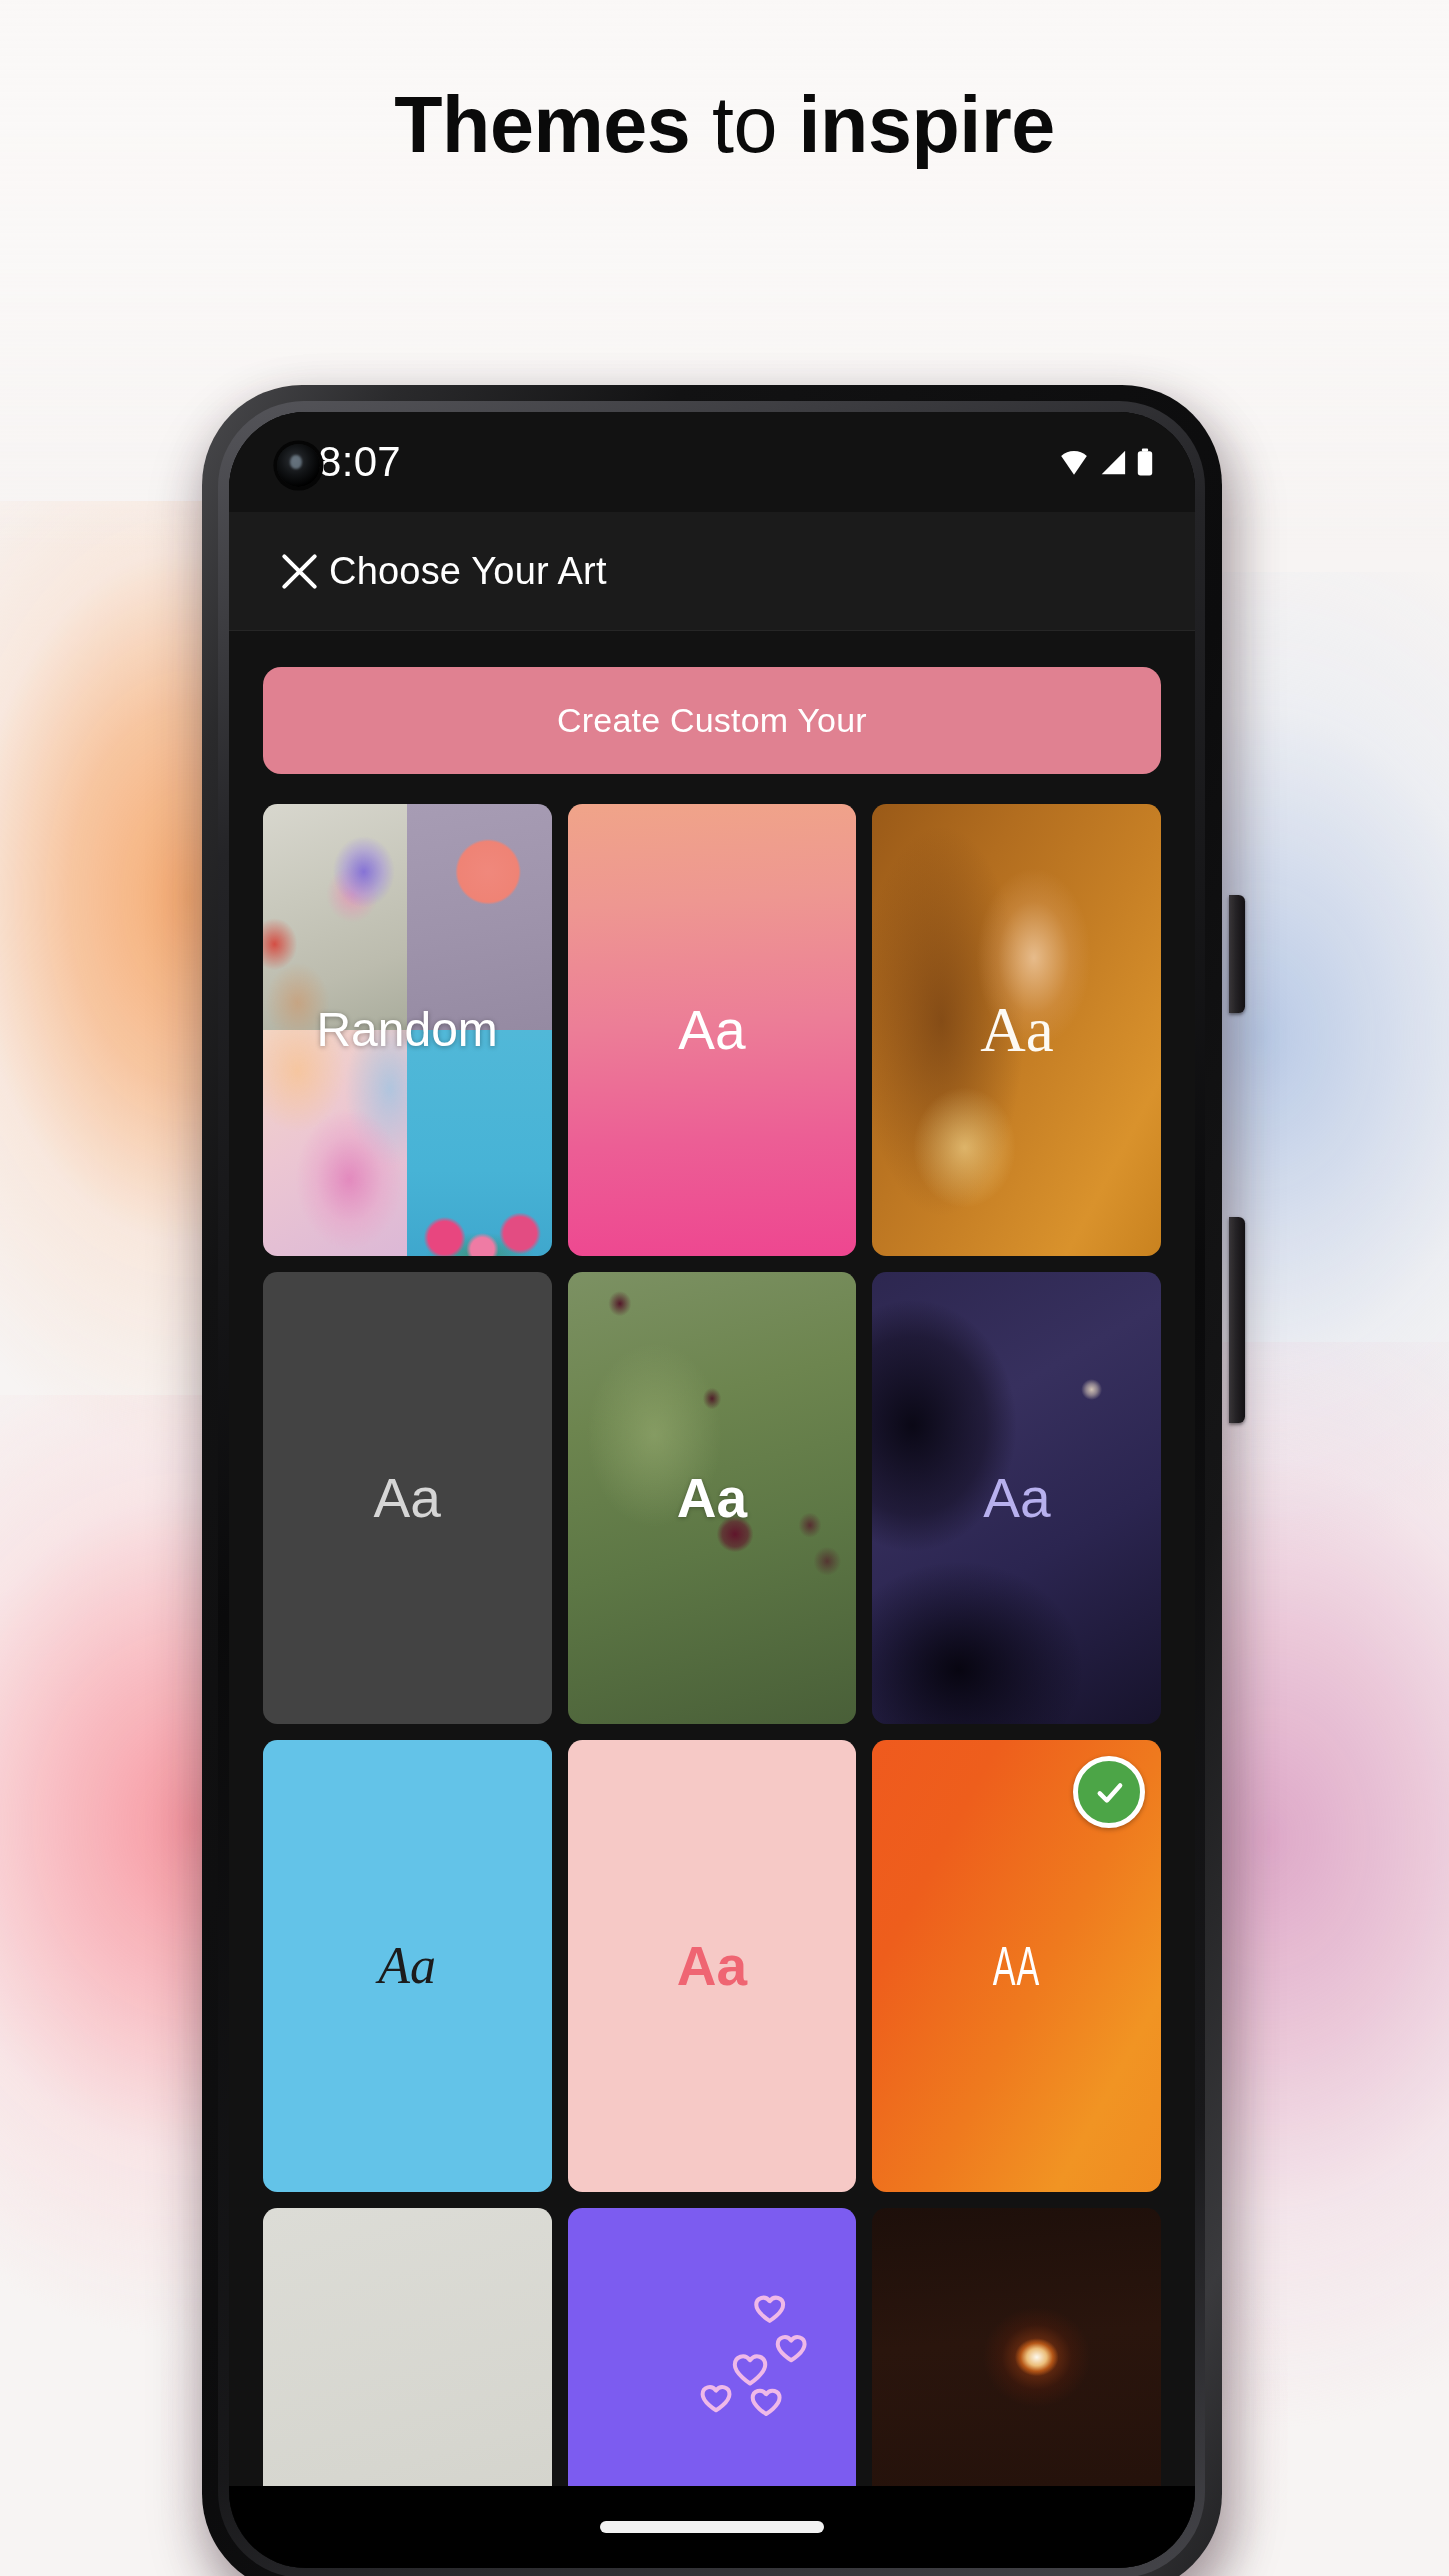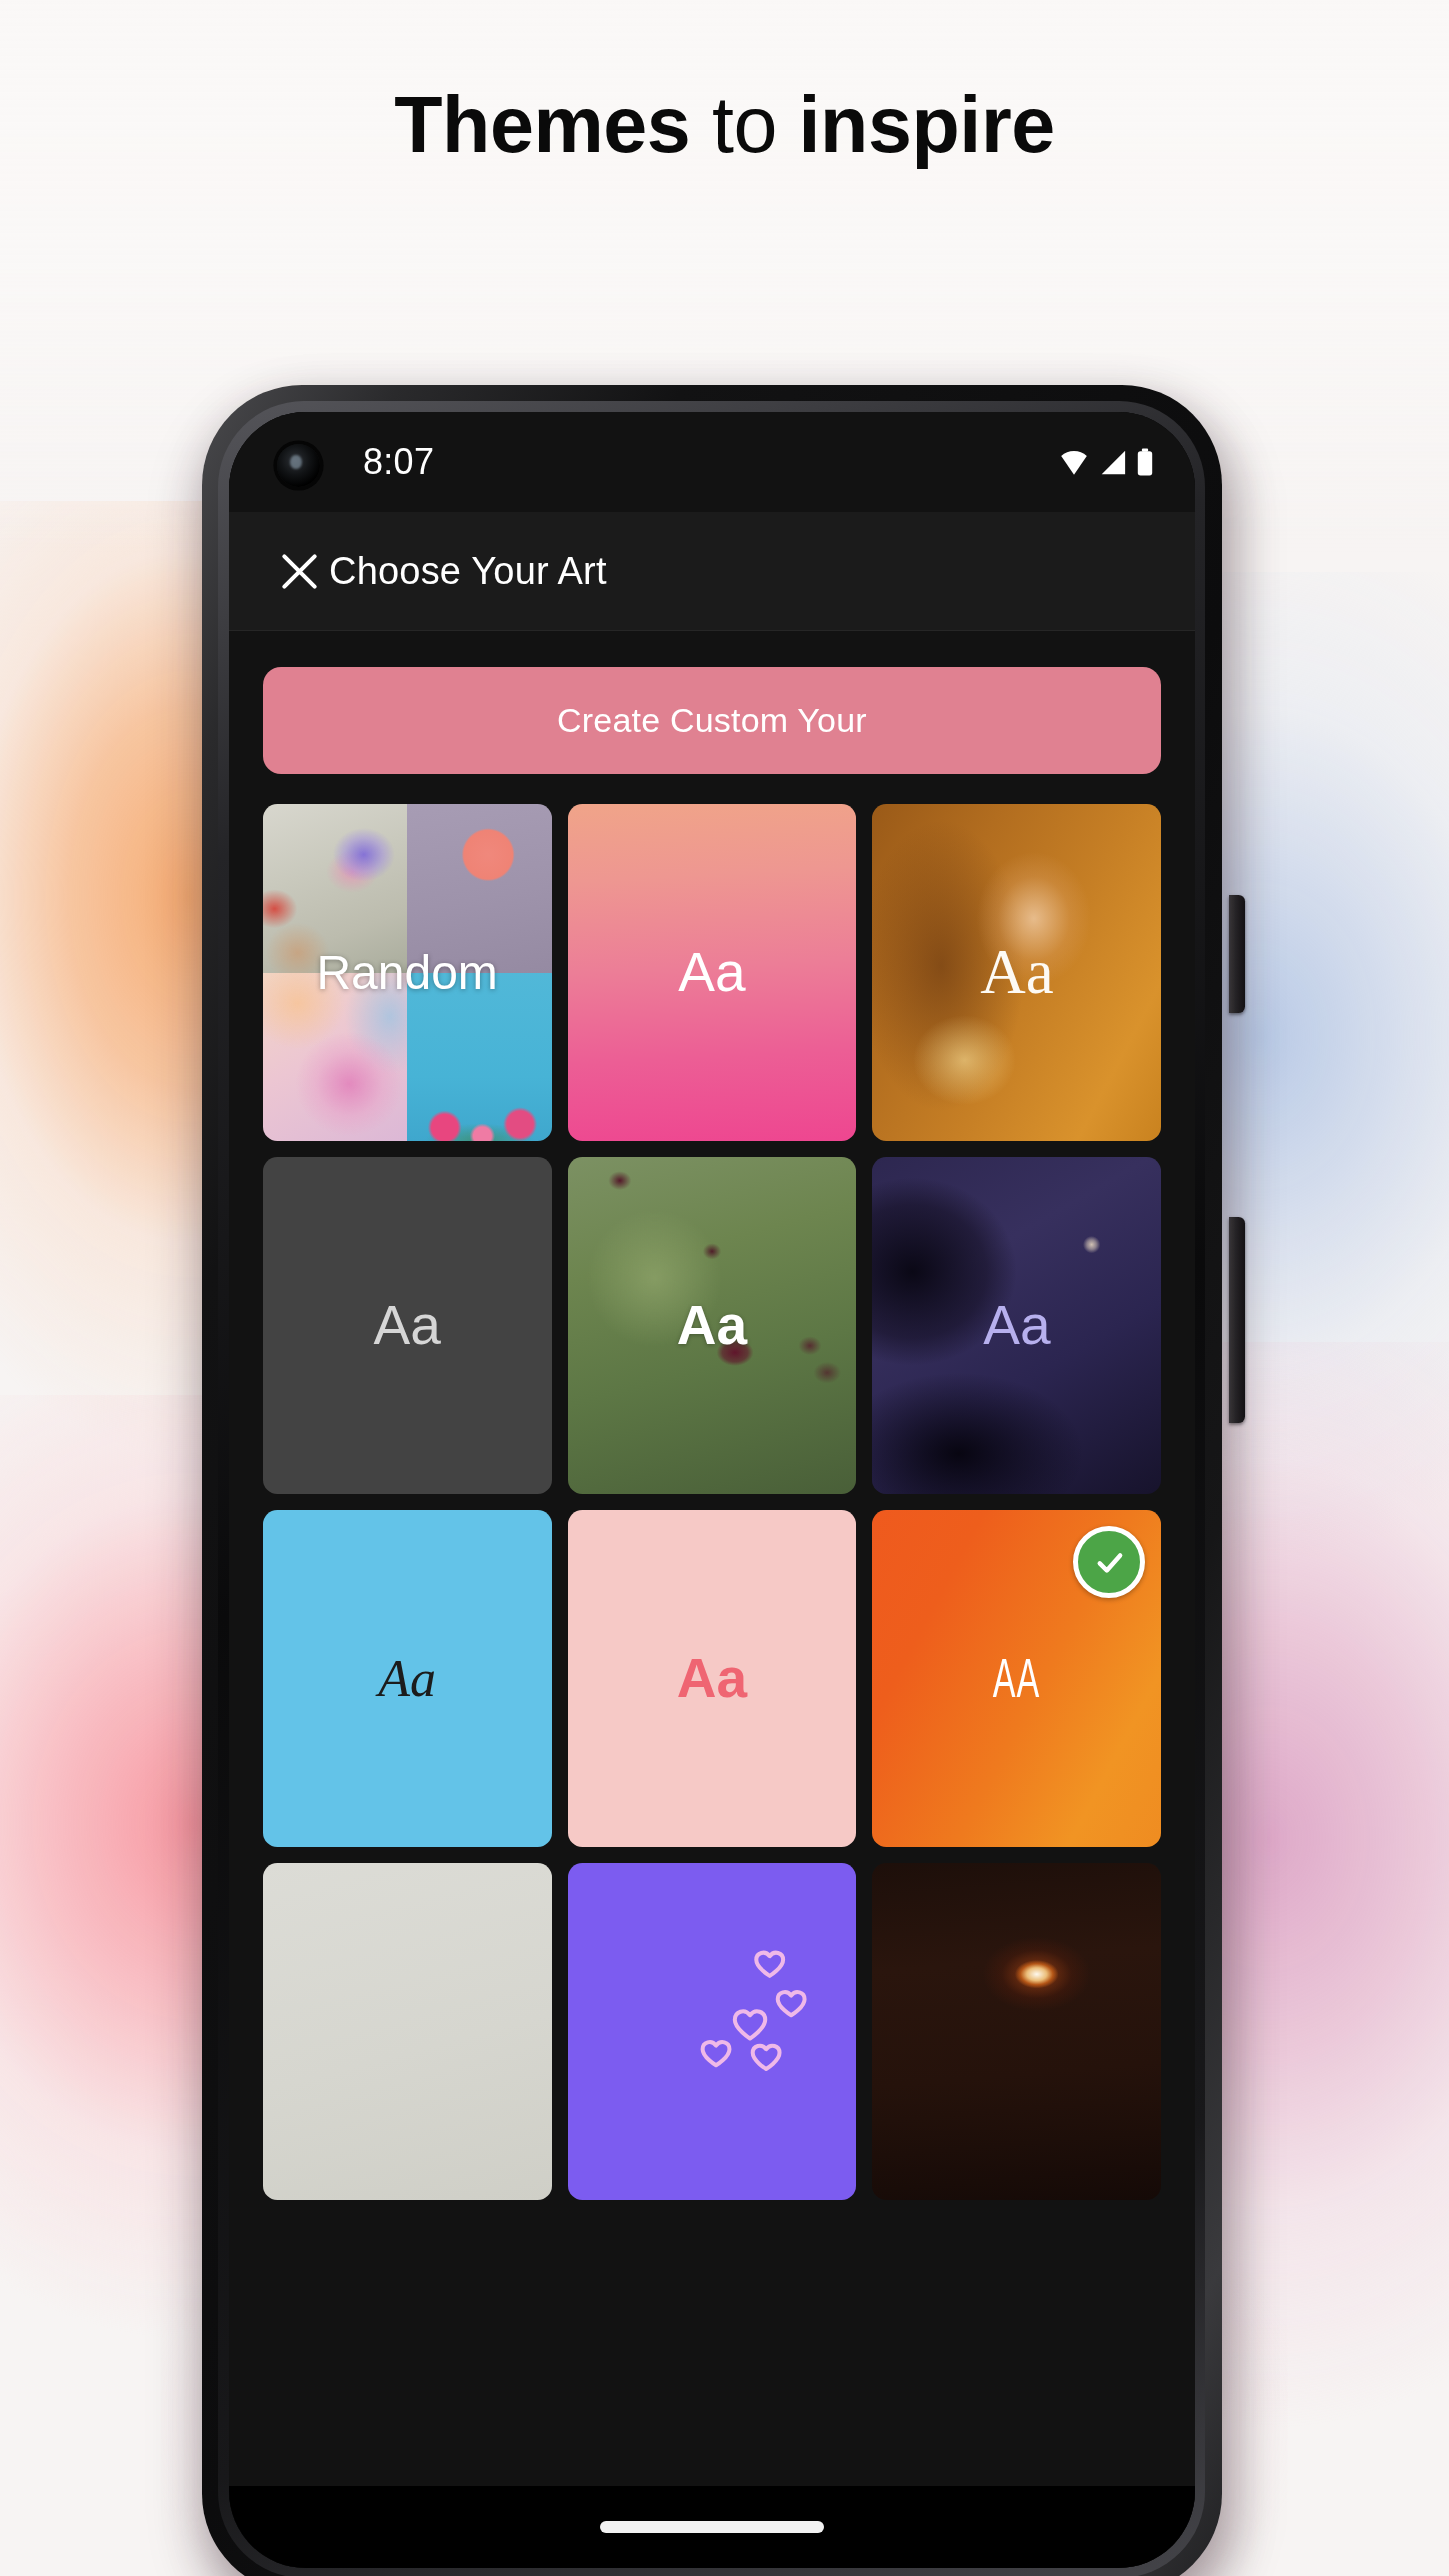--- a/index.html
+++ b/index.html
@@ -160,23 +160,23 @@
   .punch-hole::after {
     content: "";
     position: absolute;
     left: 13.4px; top: 10.7px;
     width: 11.6px; height: 14.3px;
     border-radius: 50%;
     background: rgba(150,170,185,0.55);
     filter: blur(0.9px);
   }
   .status-time {
-    margin-left: 93px;
+    margin-left: 48px;
     color: #ffffff;
-    font-size: 36px;
+    font-size: 42px;
     font-weight: 400;
     letter-spacing: 0.3px;
   }
   .status-icons {
     margin-left: auto;
     display: flex;
     align-items: center;
     gap: 9px;
   }
   .ic-wifi { width: 30px; height: 27px; }
@@ -232,21 +232,21 @@
   }
 
   .theme-grid {
     display: grid;
     grid-template-columns: repeat(3, 1fr);
     gap: 16px 16px;
     padding: 0 10.7px;
   }
   .theme-tile {
     position: relative;
-    height: 337px;
+    height: 452px;
     border-radius: 14.3px;
     overflow: hidden;
     display: flex;
     align-items: center;
     justify-content: center;
     cursor: pointer;
   }
   .tile-sample {
     position: relative;
     z-index: 3;

